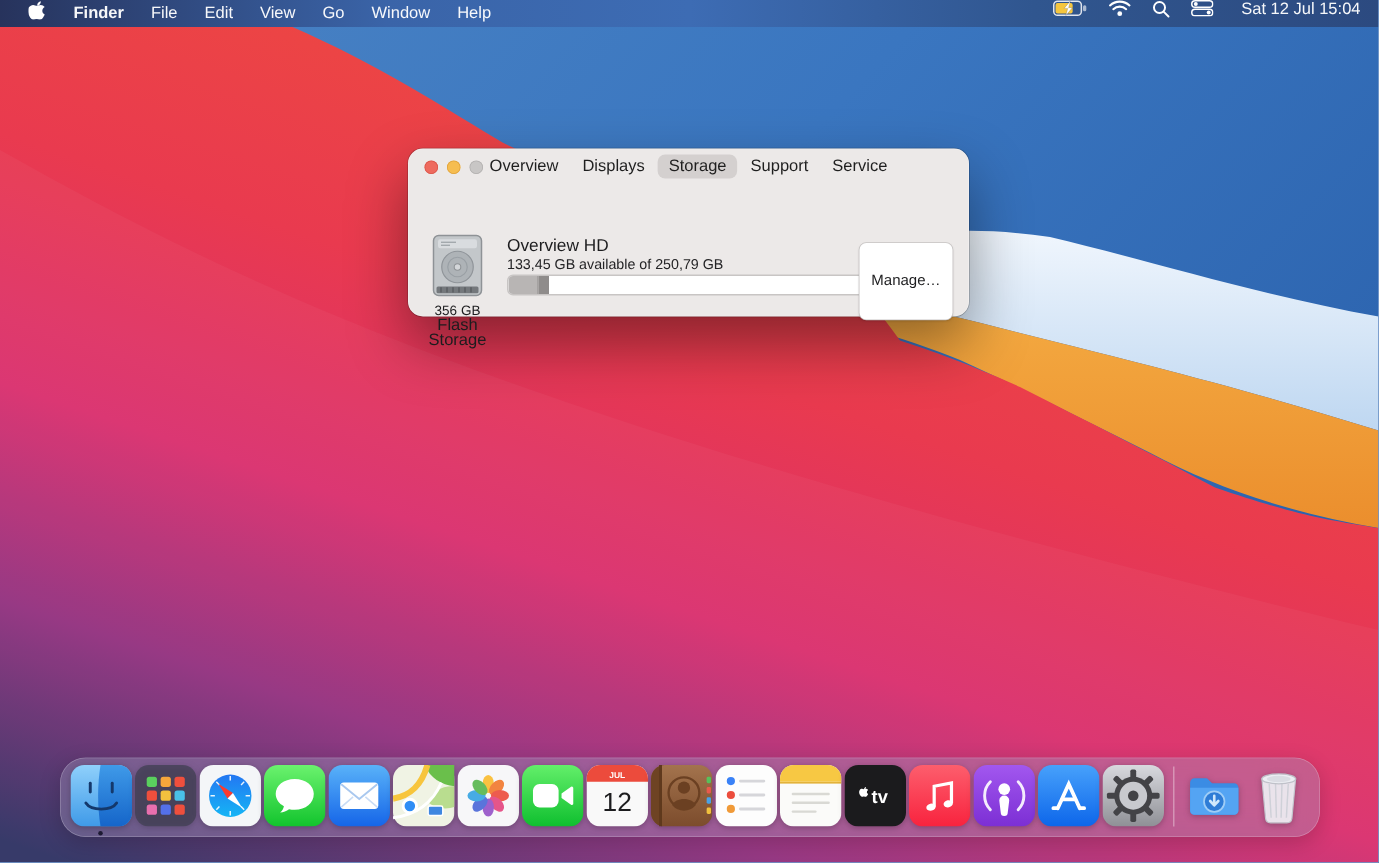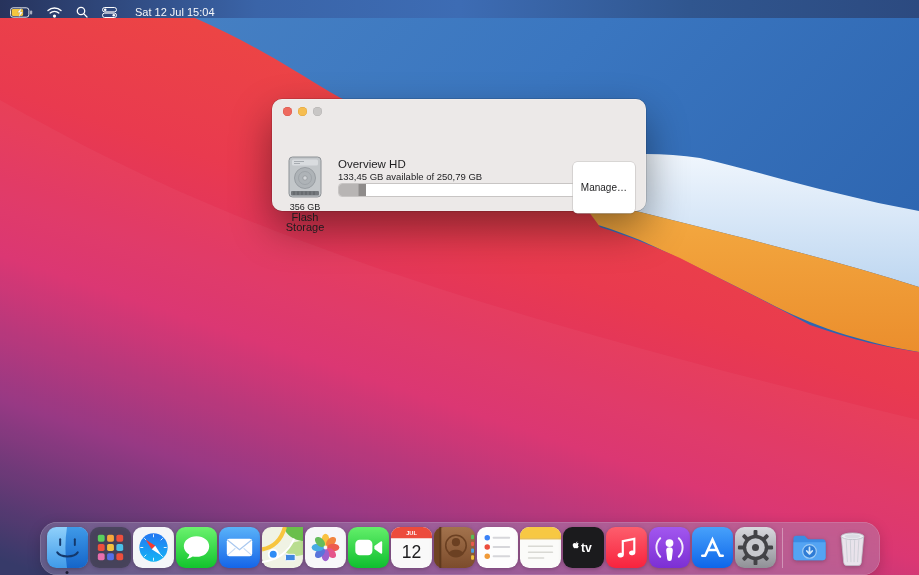--- a/index.html
+++ b/index.html
@@ -11,21 +11,21 @@
   
   #menubar {
     position:absolute; top:0; left:0; right:0; height:18px; z-index:30;
     display:flex; align-items:center; justify-content:space-between;
     background:linear-gradient(90deg,#27335c 0%,#3a64a8 28%,#3d6cb4 50%,#30568f 75%,#2c4a80 100%);
     color:rgba(255,255,255,.96); font-size:11px; padding:0 12px 0 10px;
   }
   .mb-left, .mb-right { display:flex; align-items:center; height:100%; }
   .mb-item { padding:0 9px; line-height:18px; white-space:nowrap; }
   .mb-item.appname { font-weight:bold; }
-  .mb-status { display:flex; align-items:flex-end; gap:14px; }
+  .mb-status { display:flex; align-items:flex-start; gap:14px; }
   .mb-status .sicon { display:flex; align-items:center; }
   .mb-clock { margin-left:4px; white-space:nowrap; }
 
   
   #about-window {
     position:absolute; left:272px; top:99px; width:374px; height:112px; z-index:20;
     background:#ece9e8; border-radius:10px;
     box-shadow:0 18px 40px rgba(0,0,0,.42), 0 0 0 .5px rgba(0,0,0,.22), inset 0 0 0 .5px rgba(255,255,255,.35);
   }
   .titlebar { position:relative; height:24px; }
@@ -53,21 +53,21 @@
   .seg-0 { background:#b8b5b4; border-right:1px solid #a5a2a1; }
   .seg-1 { background:#8f8c8b; }
   .manage-btn {
     position:absolute; right:11px; top:-60px; font-size:10px; color:#1d1d1f;
     background:#ffffff; border-radius:4.5px; padding:20px 8px;
     box-shadow:0 0 0 .5px #c6c3c2, 0 1px 1.5px rgba(0,0,0,.18); white-space:nowrap;
   }
 
   
   #dock {
-    position:absolute; bottom:0; left:50%; transform:translateX(-50%); z-index:30;
+    position:absolute; bottom:17px; left:50%; transform:translateX(-50%); z-index:30;
     display:flex; align-items:center; gap:2px; padding:5px 7px 7px 7px;
     background:rgba(160,152,190,.38); border-radius:17px;
     box-shadow:inset 0 0 0 .5px rgba(255,255,255,.25), 0 4px 14px rgba(0,0,0,.18);
     backdrop-filter:blur(18px); -webkit-backdrop-filter:blur(18px);
   }
   .dock-icon { position:relative; width:41px; height:41px; flex:0 0 auto; }
   .dock-icon svg { display:block; width:41px; height:41px; filter:drop-shadow(0 1.5px 2px rgba(0,0,0,.25)); }
   .run-dot { position:absolute; left:50%; bottom:-6px; transform:translateX(-50%); width:3px; height:3px; border-radius:50%; background:rgba(15,15,35,.85); }
   .dock-divider { width:1px; height:40px; background:rgba(255,255,255,.35); margin:0 4px; flex:0 0 auto; }
 </style>
@@ -105,20 +105,34 @@
     <path d="M480 205 C 505 200 545 196 580 200 C 620 206 660 217 700 227 C 760 242 840 262 919 287
              L 919 352 C 860 342 810 325 767 302 C 725 281 680 258 640 240 C 600 224 560 212 520 210
              C 500 209 485 206 480 205 Z" fill="url(#orangeband)"></path>
     <path d="M0 18 L 195 18 C 250 42 290 68 330 92 C 375 120 420 105 459 112 C 500 120 560 170 600 227
              C 615 232 640 240 680 258 C 725 281 767 302 810 325 C 860 342 880 346 919 352
              L 919 575 L 0 575 Z" fill="url(#redmass)"></path>
     <path d="M0 100 C 160 190 340 280 919 420 L 919 575 L 0 575 Z" fill="#ffffff" opacity="0.04"></path>
   </svg>
 
   <div id="menubar">
+    <div class="mb-left">
+      <div class="mb-item">
+        <svg width="12" height="13" viewBox="0 0 24 26">
+          <path fill="#ffffff" d="M16.4 1.7c.2 1.4-.4 2.8-1.2 3.8-.9 1.1-2.3 1.9-3.6 1.8-.2-1.3.5-2.7 1.3-3.6.9-1 2.4-1.8 3.5-2zM21.6 19.3c-.6 1.4-.9 2-1.7 3.2-1.1 1.7-2.7 3.8-4.6 3.8-1.7 0-2.2-1.1-4.5-1.1s-2.8 1.1-4.5 1.1c-1.9 0-3.4-1.9-4.5-3.6C-1.2 18-1.5 12.6.5 9.7c1.4-2 3.6-3.2 5.7-3.2 2.1 0 3.4 1.2 5.1 1.2 1.7 0 2.7-1.2 5.1-1.2 1.9 0 3.8 1 5.2 2.8-4.6 2.5-3.9 8.3 0 10z"></path>
+        </svg>
+      </div>
+      <div class="mb-item appname">Finder</div>
+      <div class="mb-item">File</div>
+      <div class="mb-item">Edit</div>
+      <div class="mb-item">View</div>
+      <div class="mb-item">Go</div>
+      <div class="mb-item">Window</div>
+      <div class="mb-item">Help</div>
+    </div>
     <div class="mb-right mb-status">
       <span class="sicon">
         <svg width="23" height="11" viewBox="0 0 23 11">
           <rect x="0.5" y="0.8" width="18.4" height="9.4" rx="2.6" fill="none" stroke="rgba(255,255,255,.85)" stroke-width="1"></rect>
           <rect x="20" y="3.5" width="2.2" height="4" rx="1" fill="rgba(255,255,255,.6)"></rect>
           <rect x="1.7" y="2" width="11.4" height="7" rx="1.4" fill="#f5c63f"></rect>
           <polygon points="11.6,0.6 7.4,5.6 9.8,5.6 8.6,10.4 12.9,5.1 10.4,5.1" fill="#ffffff" stroke="rgba(60,60,60,.35)" stroke-width="0.4"></polygon>
         </svg>
       </span>
       <span class="sicon">
@@ -146,20 +160,27 @@
     </div>
   </div>
 
   <div id="about-window">
     <div class="titlebar">
       <div class="traffic">
         <div class="tl red"></div>
         <div class="tl yellow"></div>
         <div class="tl gray"></div>
       </div>
+      <div class="tabs">
+        <div class="tab">Overview</div>
+        <div class="tab">Displays</div>
+        <div class="tab selected">Storage</div>
+        <div class="tab">Support</div>
+        <div class="tab">Service</div>
+      </div>
     </div>
     <div class="win-content" style="top:99px;">
       <div class="disk-col">
         <svg width="34" height="42" viewBox="0 0 34 42">
           <rect x="1" y="1" width="32" height="40" rx="3.5" fill="#c3c7ca" stroke="#8e9296" stroke-width="1"></rect>
           <rect x="4" y="3.5" width="26" height="6" rx="1.5" fill="#d9dcdf"></rect>
           <line x1="6" y1="5.5" x2="16" y2="5.5" stroke="#9aa0a5" stroke-width="0.8"></line>
           <line x1="6" y1="7.5" x2="12" y2="7.5" stroke="#9aa0a5" stroke-width="0.8"></line>
           <circle cx="17" cy="22" r="10.5" fill="#aeb3b7" stroke="#90959a" stroke-width="0.8"></circle>
           <circle cx="17" cy="22" r="6.5" fill="none" stroke="#9aa0a5" stroke-width="0.8"></circle>

